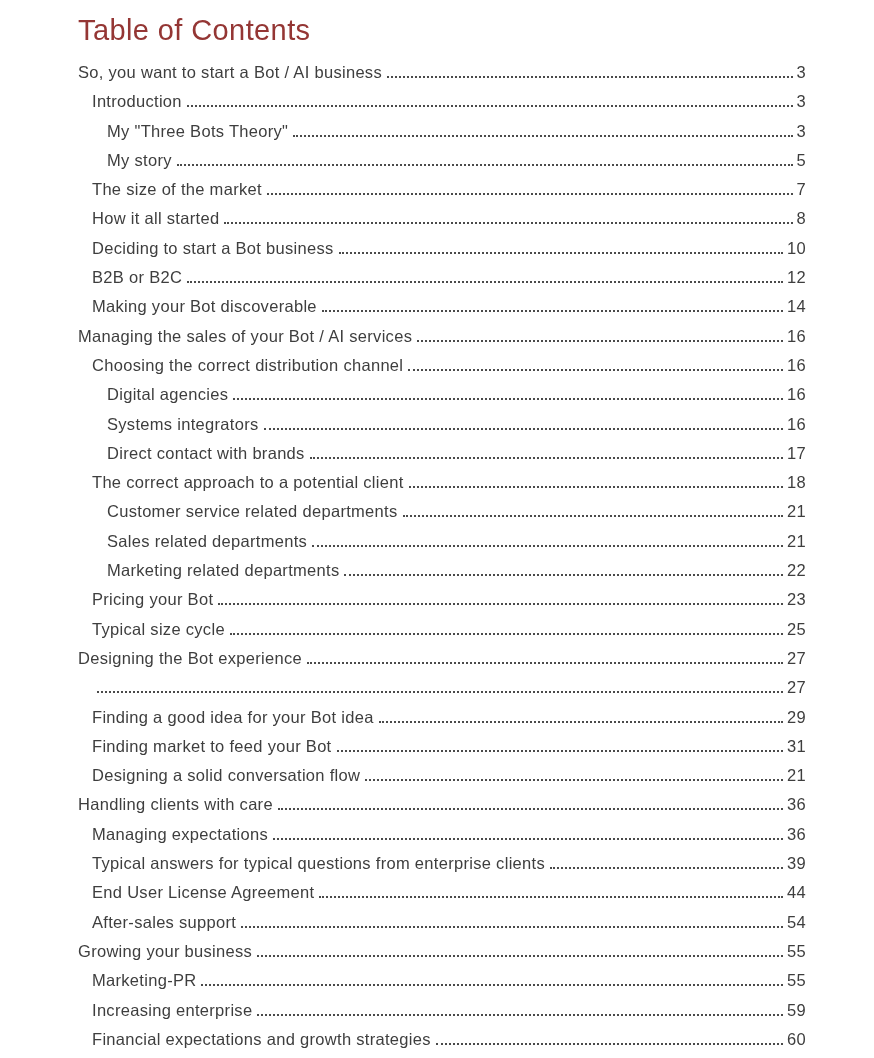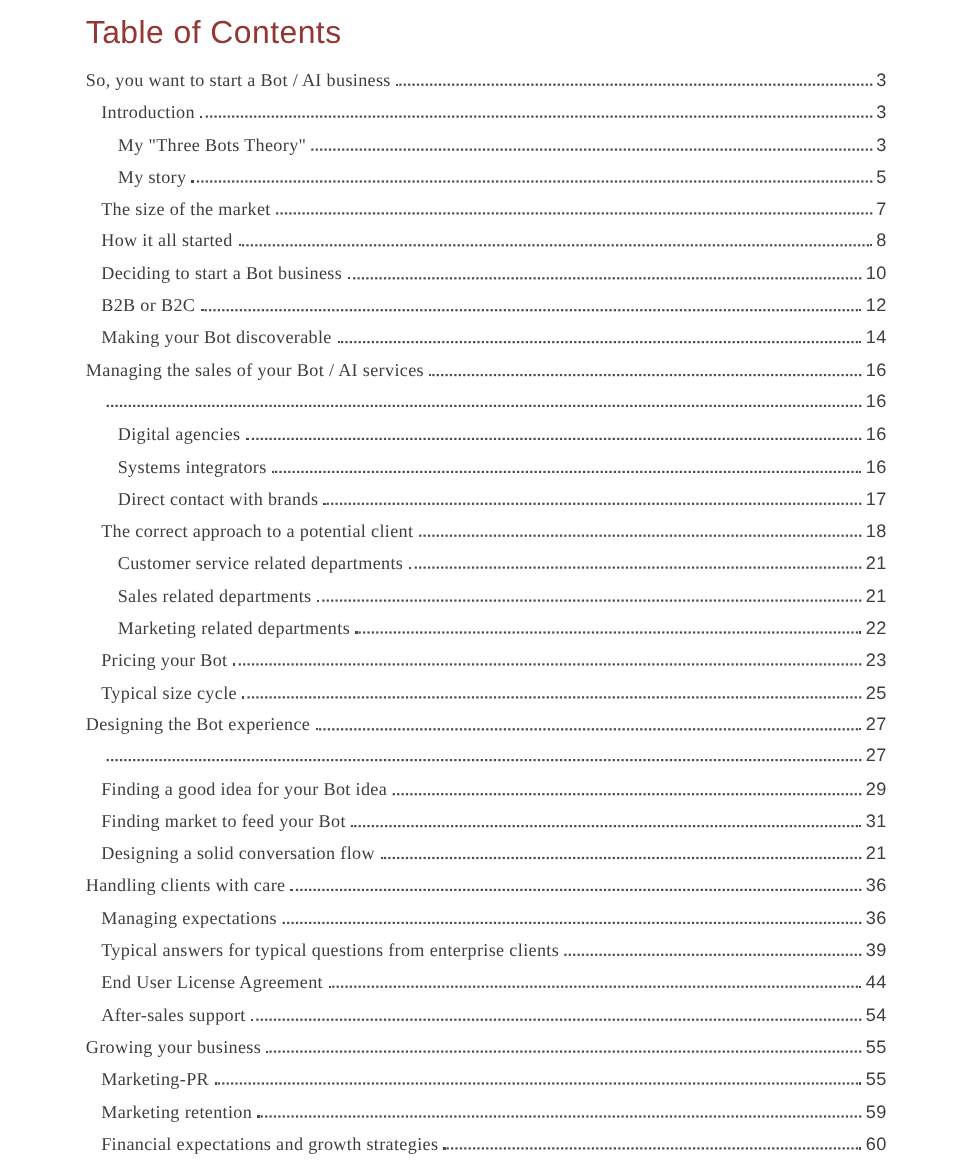--- a/index.html
+++ b/index.html
@@ -35,21 +35,20 @@
     font-size: 16.5px;
     line-height: 29.3px;
     letter-spacing: 0.3px;
     color: var(--body-text, #3e3e3e);
     text-decoration: none;
     cursor: pointer;
   }
   .row .label {
     white-space: nowrap;
     flex: 0 0 auto;
-    font-family: Liberation Serif, serif;
   }
   .row .leader {
     flex: 1 1 auto;
     min-width: 12px;
     border-bottom: 2px dotted var(--leader-dots, #4a4a4a);
     margin: 0 4px 0 5px;
   }
   .row .pagenum {
     white-space: nowrap;
     flex: 0 0 auto;
@@ -120,20 +119,21 @@
         <span class="pagenum">14</span>
       </a>
 
       <a class="row lvl1">
         <span class="label">Managing the sales of your Bot / AI services</span>
         <span class="leader"></span>
         <span class="pagenum">16</span>
       </a>
 
       <a class="row lvl2">
+        <span class="label">Choosing the correct distribution channel</span>
         <span class="leader"></span>
         <span class="pagenum">16</span>
       </a>
 
       <a class="row lvl3">
         <span class="label">Digital agencies</span>
         <span class="leader"></span>
         <span class="pagenum">16</span>
       </a>
 
@@ -250,21 +250,21 @@
         <span class="pagenum">55</span>
       </a>
 
       <a class="row lvl2">
         <span class="label">Marketing-PR</span>
         <span class="leader"></span>
         <span class="pagenum">55</span>
       </a>
 
       <a class="row lvl2">
-        <span class="label">Marketing retention</span>
+        <span class="label">Increasing enterprise</span>
         <span class="leader"></span>
         <span class="pagenum">59</span>
       </a>
 
       <a class="row lvl2">
         <span class="label">Financial expectations and growth strategies</span>
         <span class="leader"></span>
         <span class="pagenum">60</span>
       </a>
     </div>

